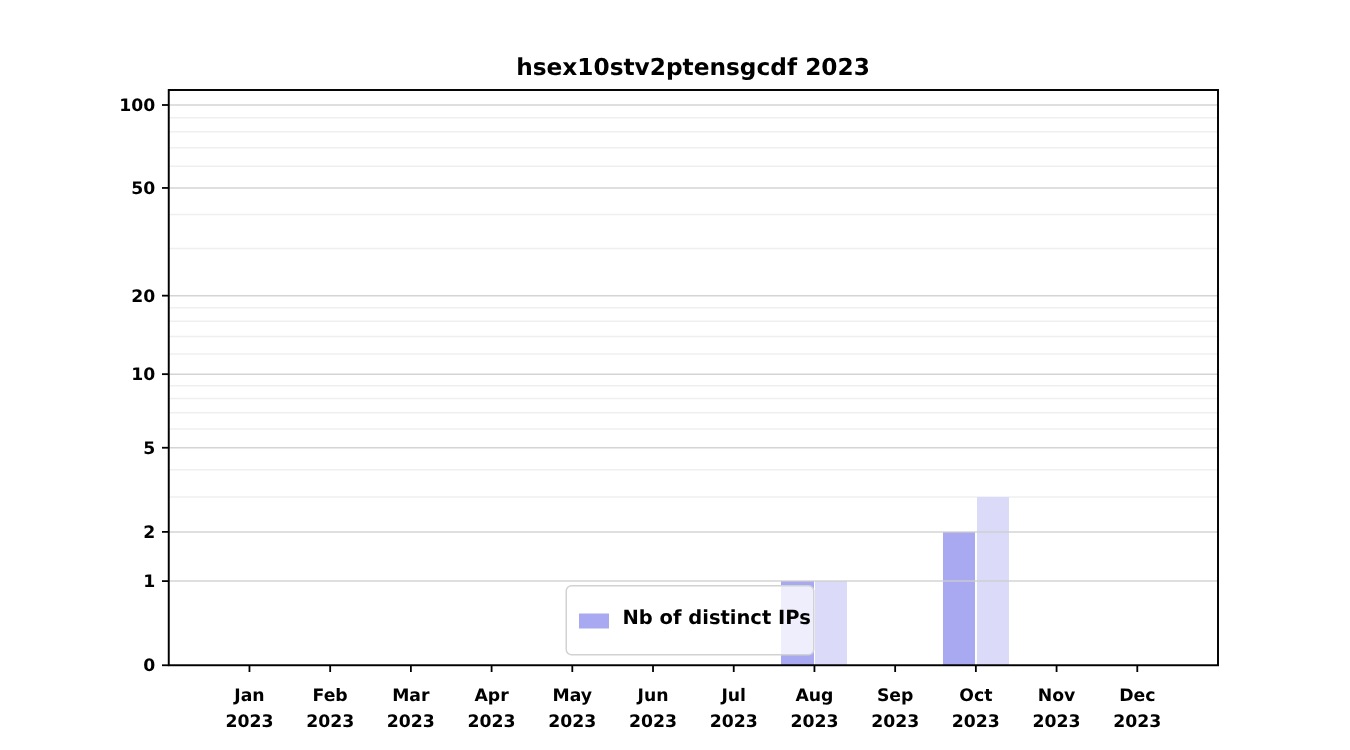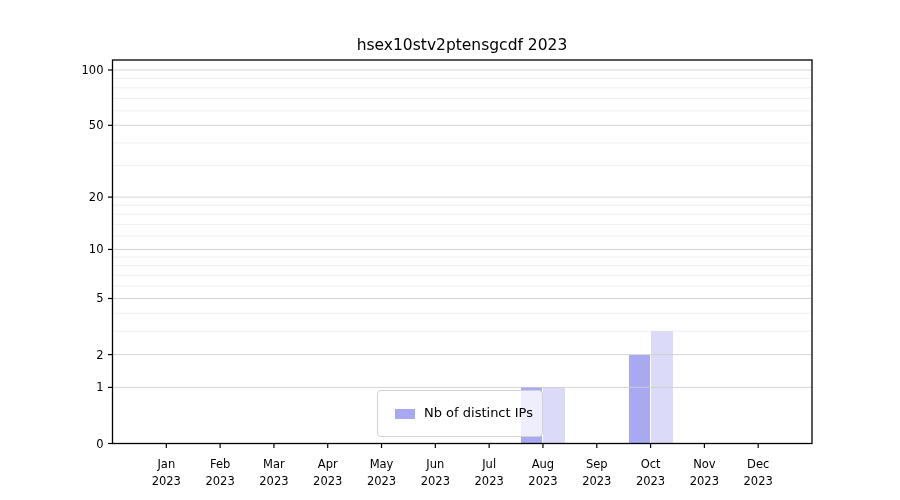--- a/index.html
+++ b/index.html
@@ -1,28 +1,28 @@
 <!DOCTYPE html>
 <html><head>
 <meta charset="utf-8">
 <style>
   html,body{margin:0;padding:0;background:#ffffff;}
   .figure{
     position:relative;width:900px;height:500px;background:#ffffff;
-    font-family:"DejaVu Sans","Liberation Sans",sans-serif;overflow:hidden;
+    font-family:"DejaVu Sans","Liberation Sans",sans-serif;overflow:hidden;font-weight:bold;
   }
   .chart-title{
     position:absolute;left:112px;top:36px;width:700px;text-align:center;
     font-size:15.5px;color:#000;
   }
   #plot-svg{position:absolute;left:0;top:0;z-index:1;}
   .legend{
     position:absolute;left:377px;top:390px;width:166px;height:47px;
     background:rgba(255,255,255,0.8);border:1px solid #d2d2d2;border-radius:4px;
-    display:flex;flex-direction:row;justify-content:center;gap:4px;
+    display:flex;flex-direction:column;justify-content:center;gap:4px;
     padding:2px 0 2px 8px;box-sizing:border-box;z-index:2;
   }
   .legend-row{display:flex;align-items:center;gap:9px;}
   .swatch{width:20px;height:10px;flex:0 0 auto;}
   .legend-label{font-size:13px;color:#000;line-height:1.15;white-space:nowrap;}
 </style>
 </head>
 <body>
 
 <div class="figure">

